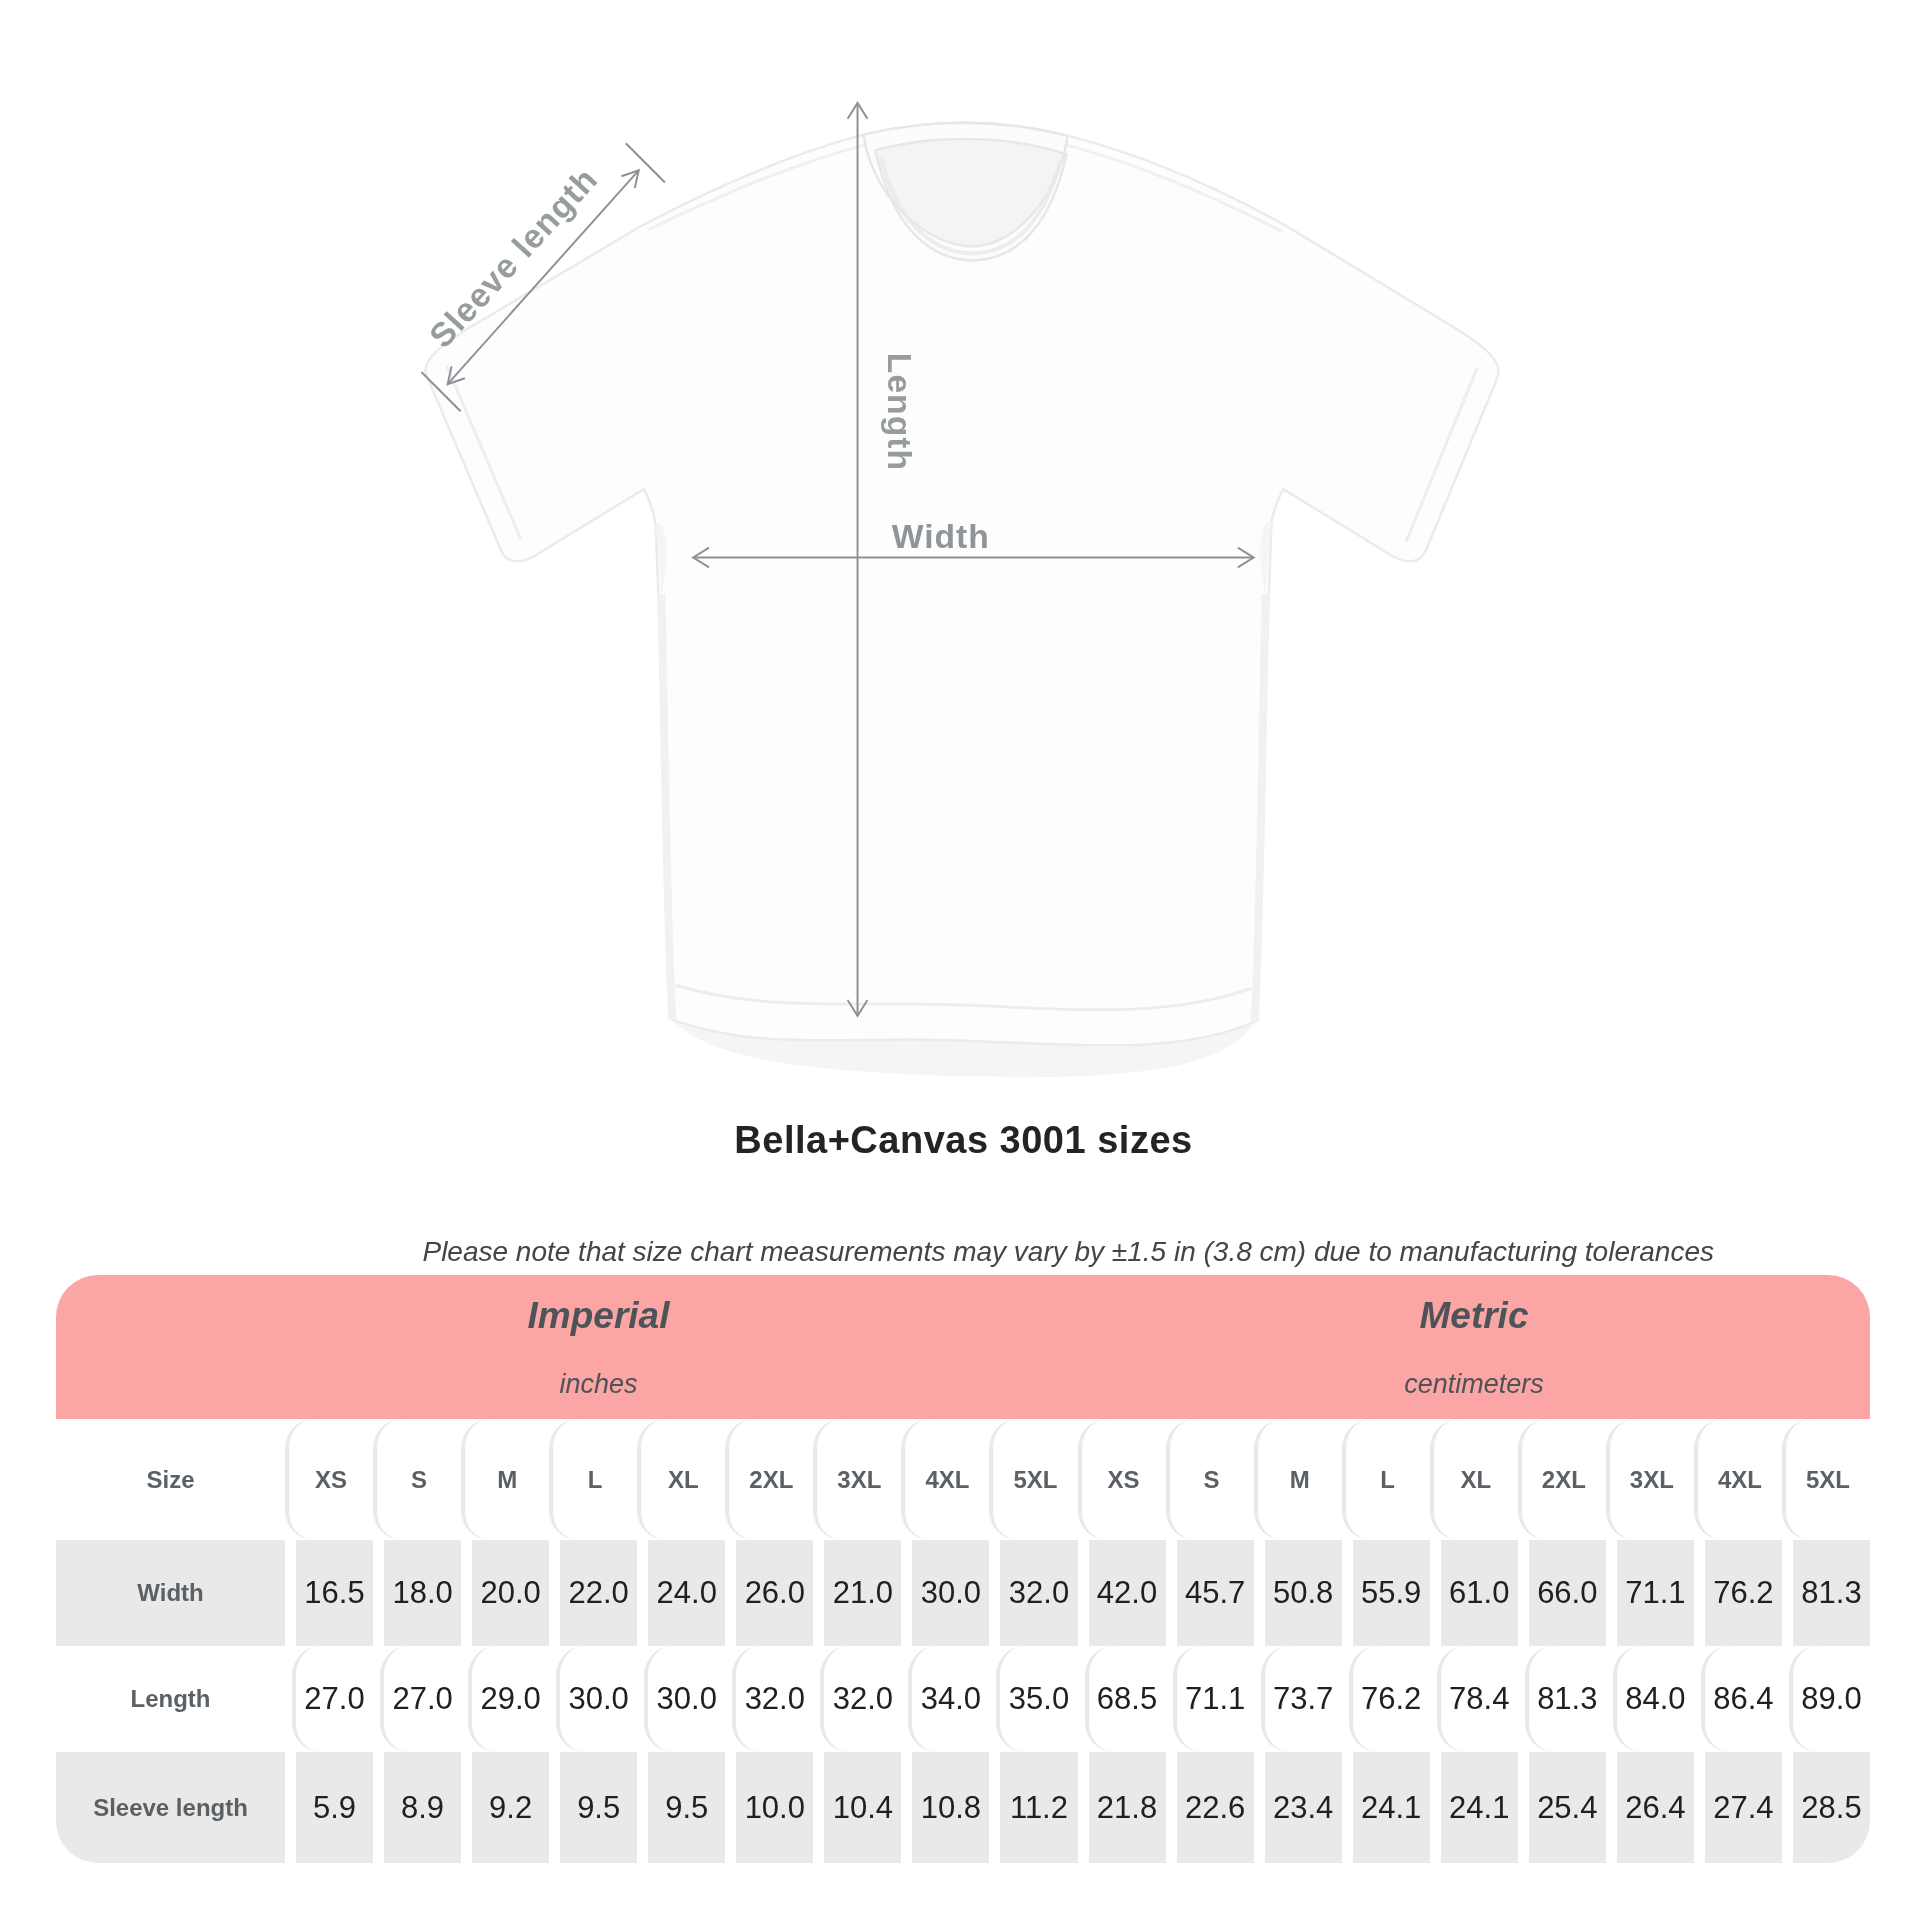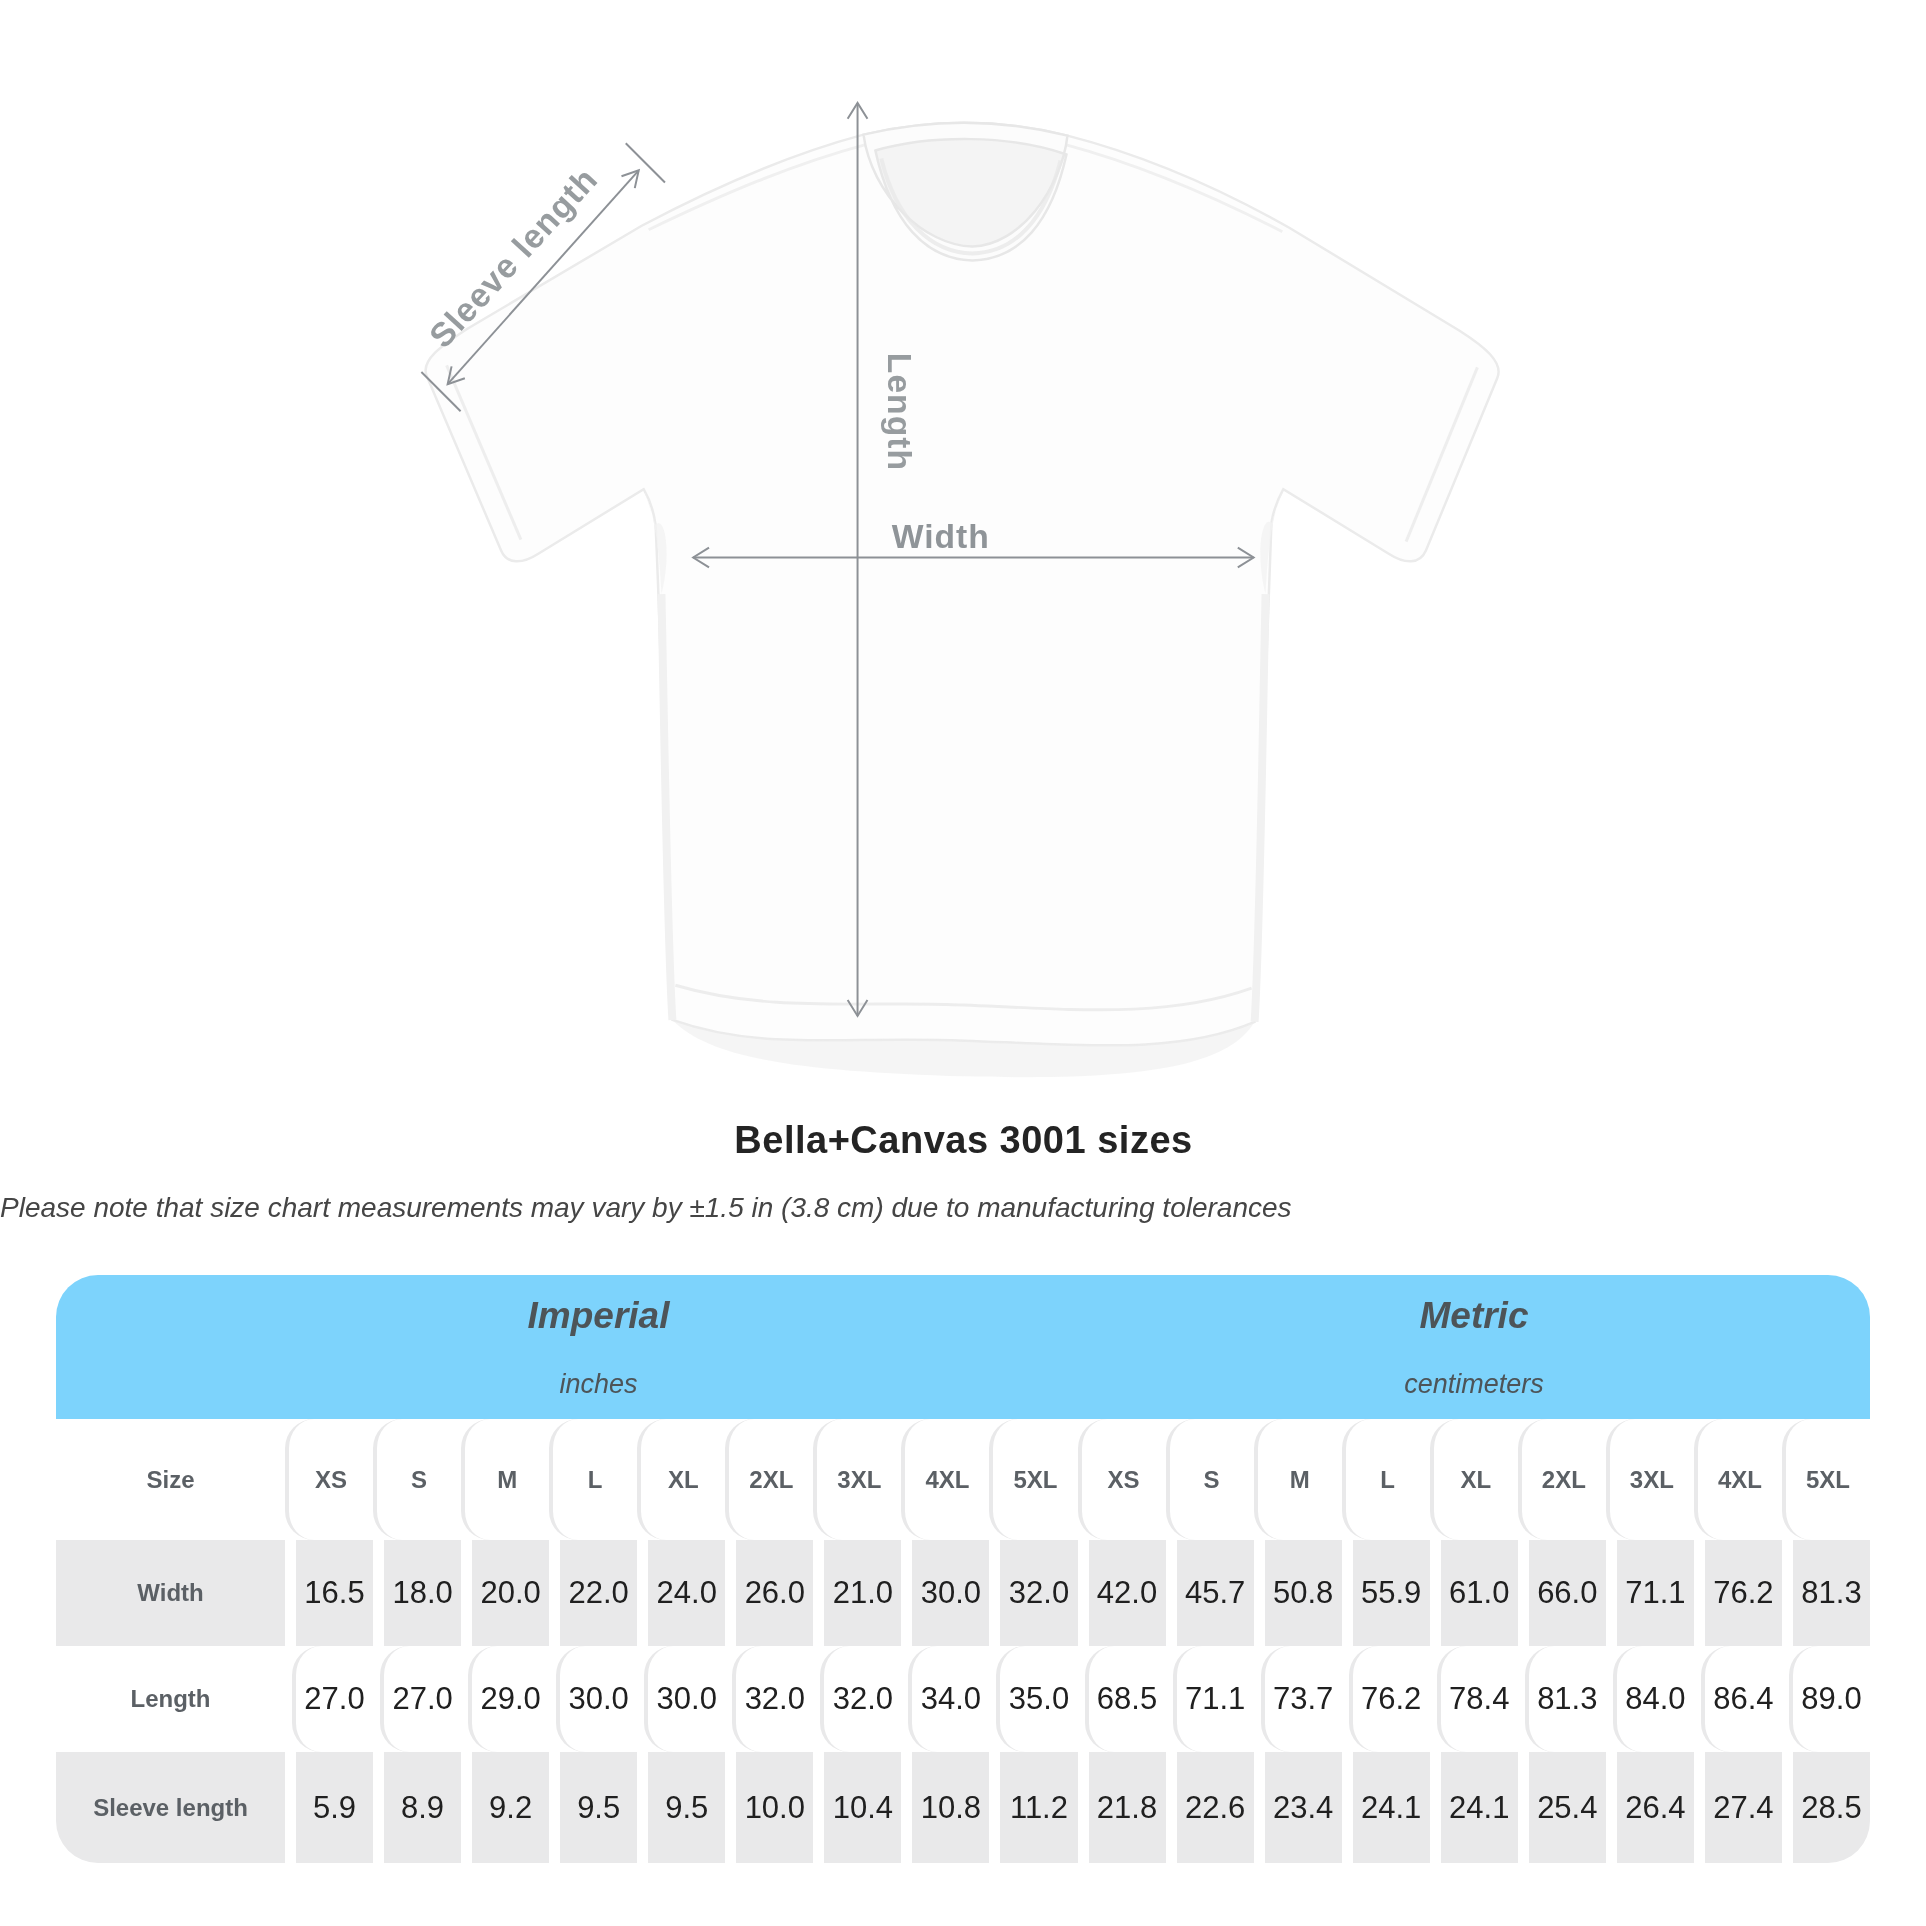--- a/index.html
+++ b/index.html
@@ -5,42 +5,42 @@
   html,body{margin:0;padding:0;background:#ffffff;}
   .page{position:relative;width:1927px;height:1927px;background:#ffffff;overflow:hidden;
         font-family:"Liberation Sans",sans-serif;}
 
   
   .figure{position:absolute;left:0;top:0;width:1927px;height:1109px;}
 
   
   .title{position:absolute;left:0;top:1119px;width:1927px;text-align:center;
          font-size:38px;font-weight:bold;color:#242424;letter-spacing:0.5px;}
-  .subtitle{position:absolute;left:0;top:1192px;width:1714px;text-align:left;
+  .subtitle{position:absolute;left:0;top:1236px;width:1714px;text-align:right;
             font-style:italic;font-size:28px;color:#454545;}
 
   
   .size-table{position:absolute;left:56px;top:1275px;width:1814px;
               border-radius:42px;overflow:hidden;}
   .trow{display:grid;grid-template-columns:229px repeat(18,1fr);}
   .trow.band{grid-template-columns:1022px 792px;height:144px;}
   .trow.r-size{height:121px;}
   .trow.r-w{height:106px;}
   .trow.r-l{height:106px;}
   .trow.r-s{height:111px;}
 
   .cell{display:flex;align-items:center;justify-content:center;min-width:0;}
   .bg-g{background:#e9e9ea;}
   .bg-w{background:#ffffff;}
   
   .r-size .cell + .cell,.r-l .cell + .cell{border-left:4px solid #e9e9ea;border-radius:29px;}
   .r-w .cell + .cell,.r-s .cell + .cell{border-left:4px solid #ffffff;}
 
   .band-cell{display:flex;flex-direction:column;align-items:center;justify-content:center;
-             background:#7dd3fc;gap:32px;}
+             background:#fca5a5;gap:32px;}
   .band-cell.imp{padding-left:63px;}
   .sys-name{font-size:37px;font-weight:bold;font-style:italic;color:#4d5458;}
   .sys-unit{font-size:27px;font-style:italic;color:#4d5458;}
 
   .hlabel{font-size:24px;font-weight:bold;color:#5b6065;}
   .v{font-size:31px;color:#202020;margin-left:7px;}
 </style>
 </head>
 <body>
 <div class="page">

